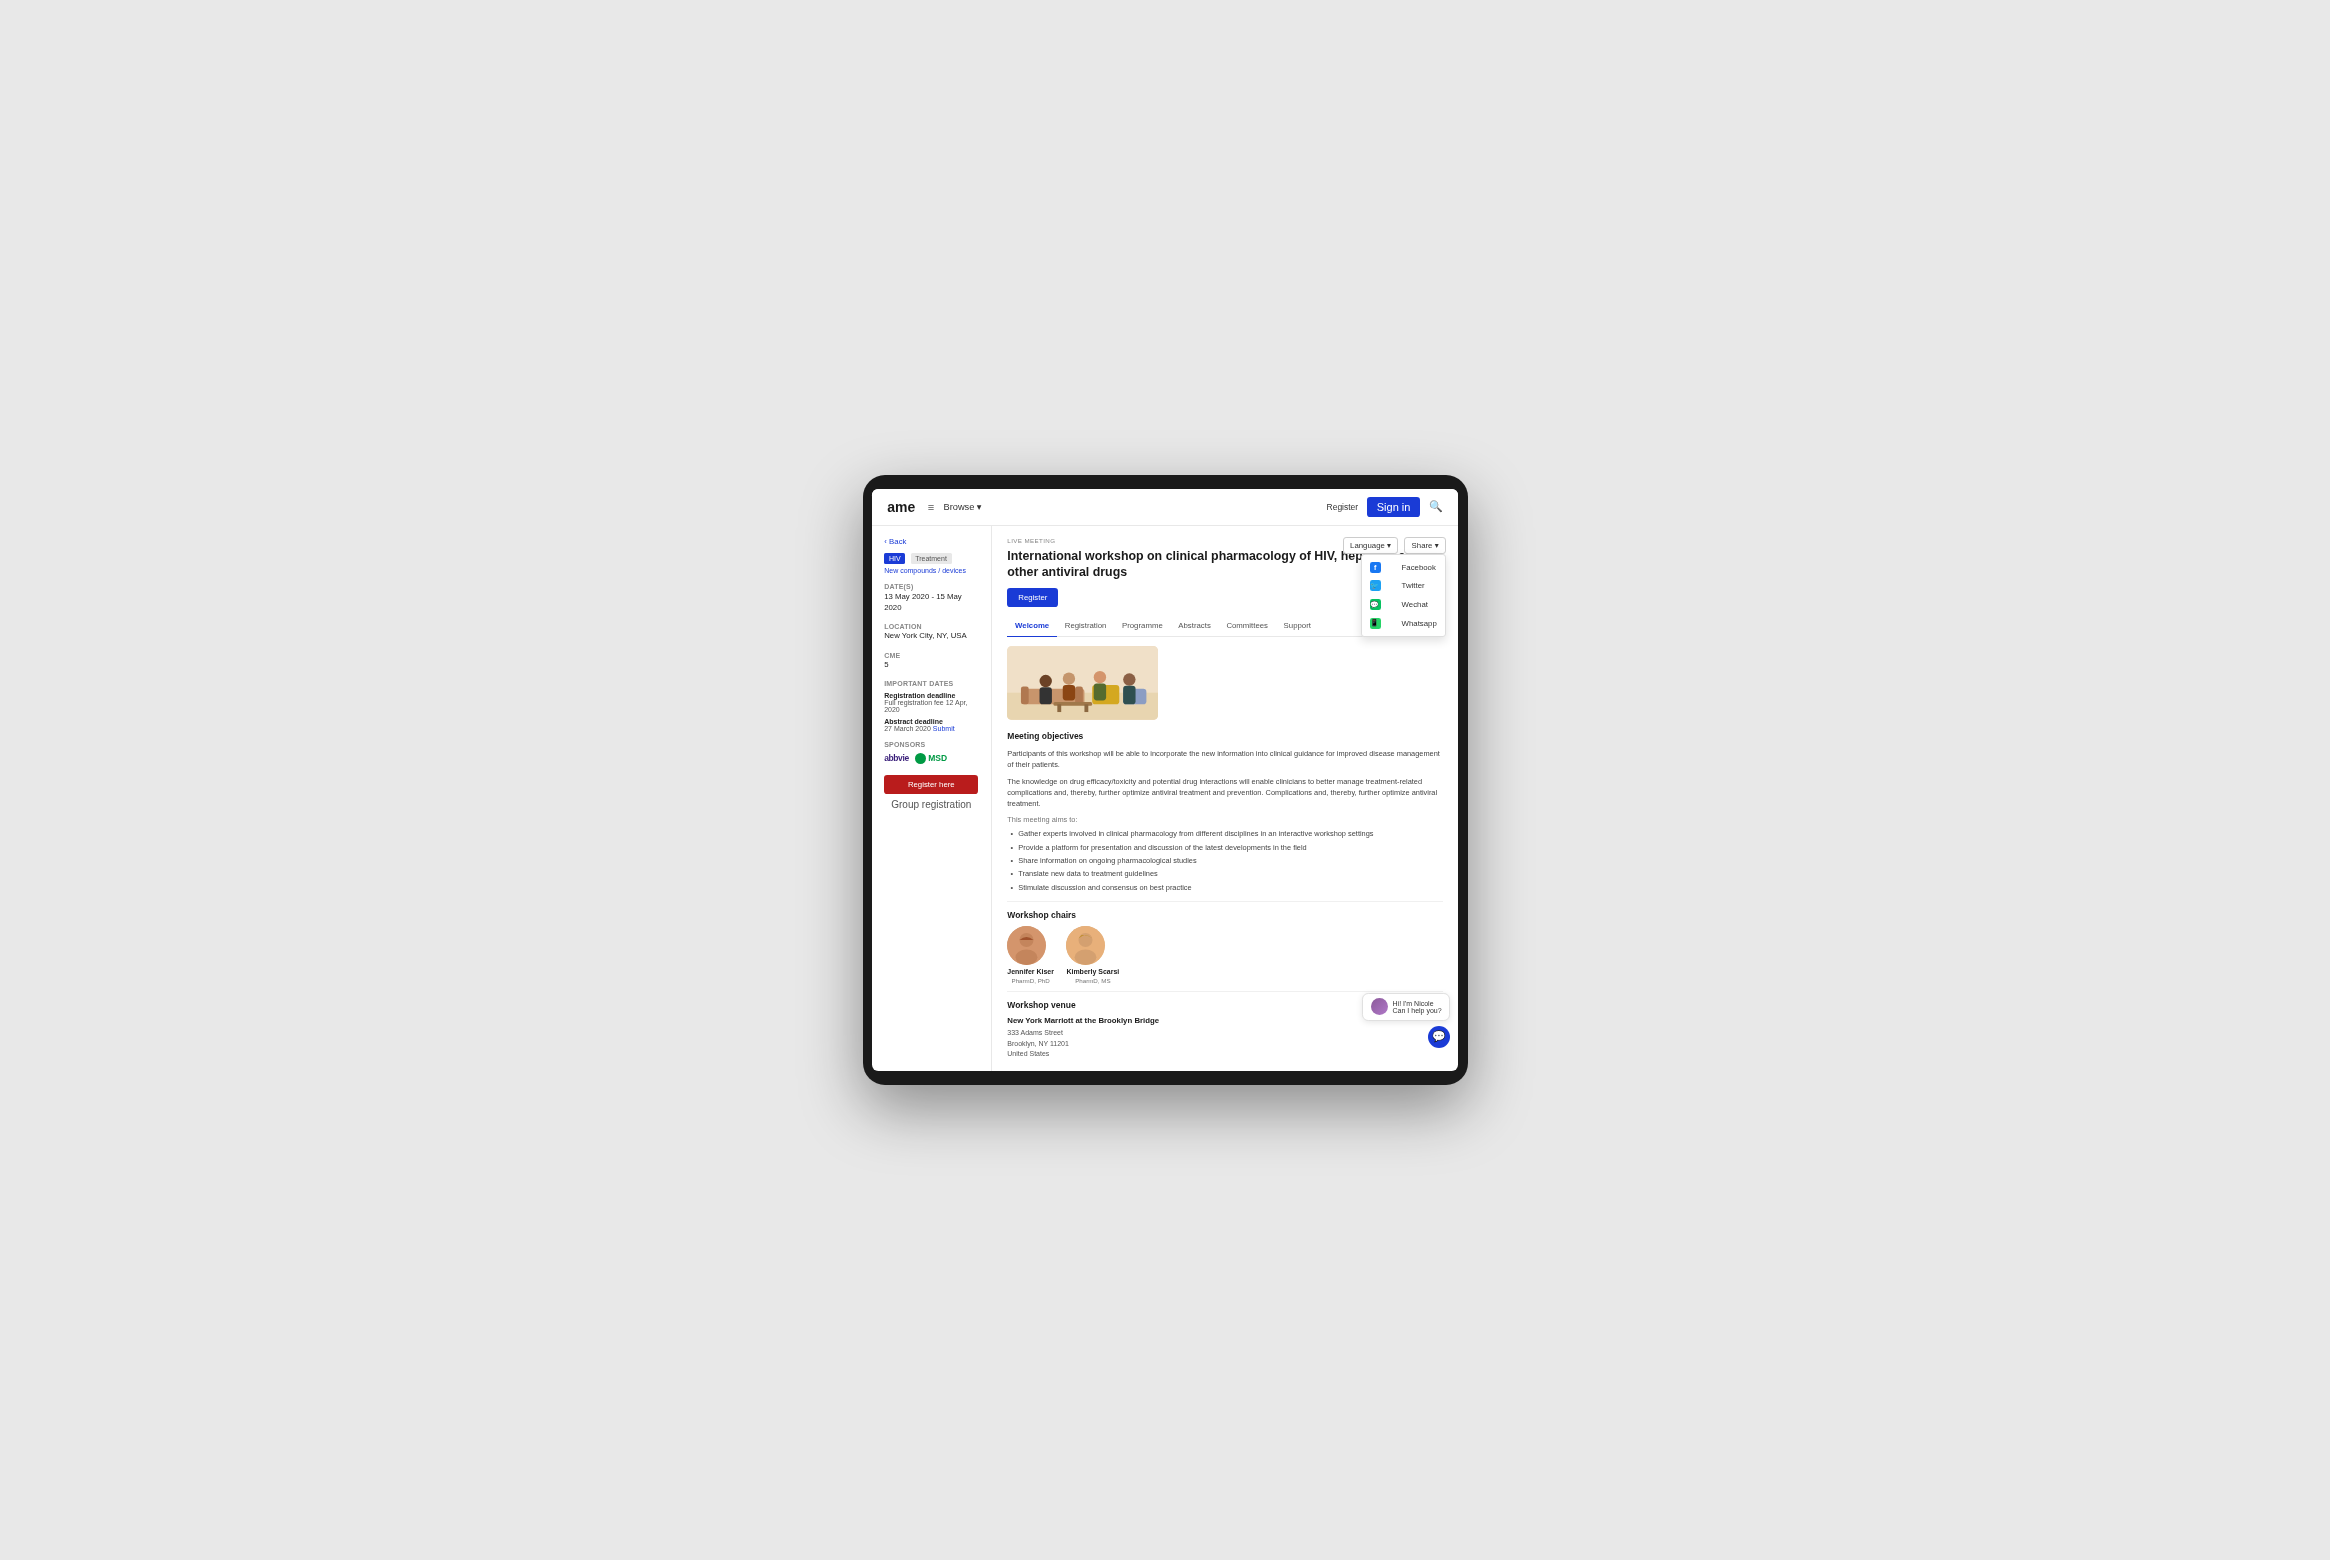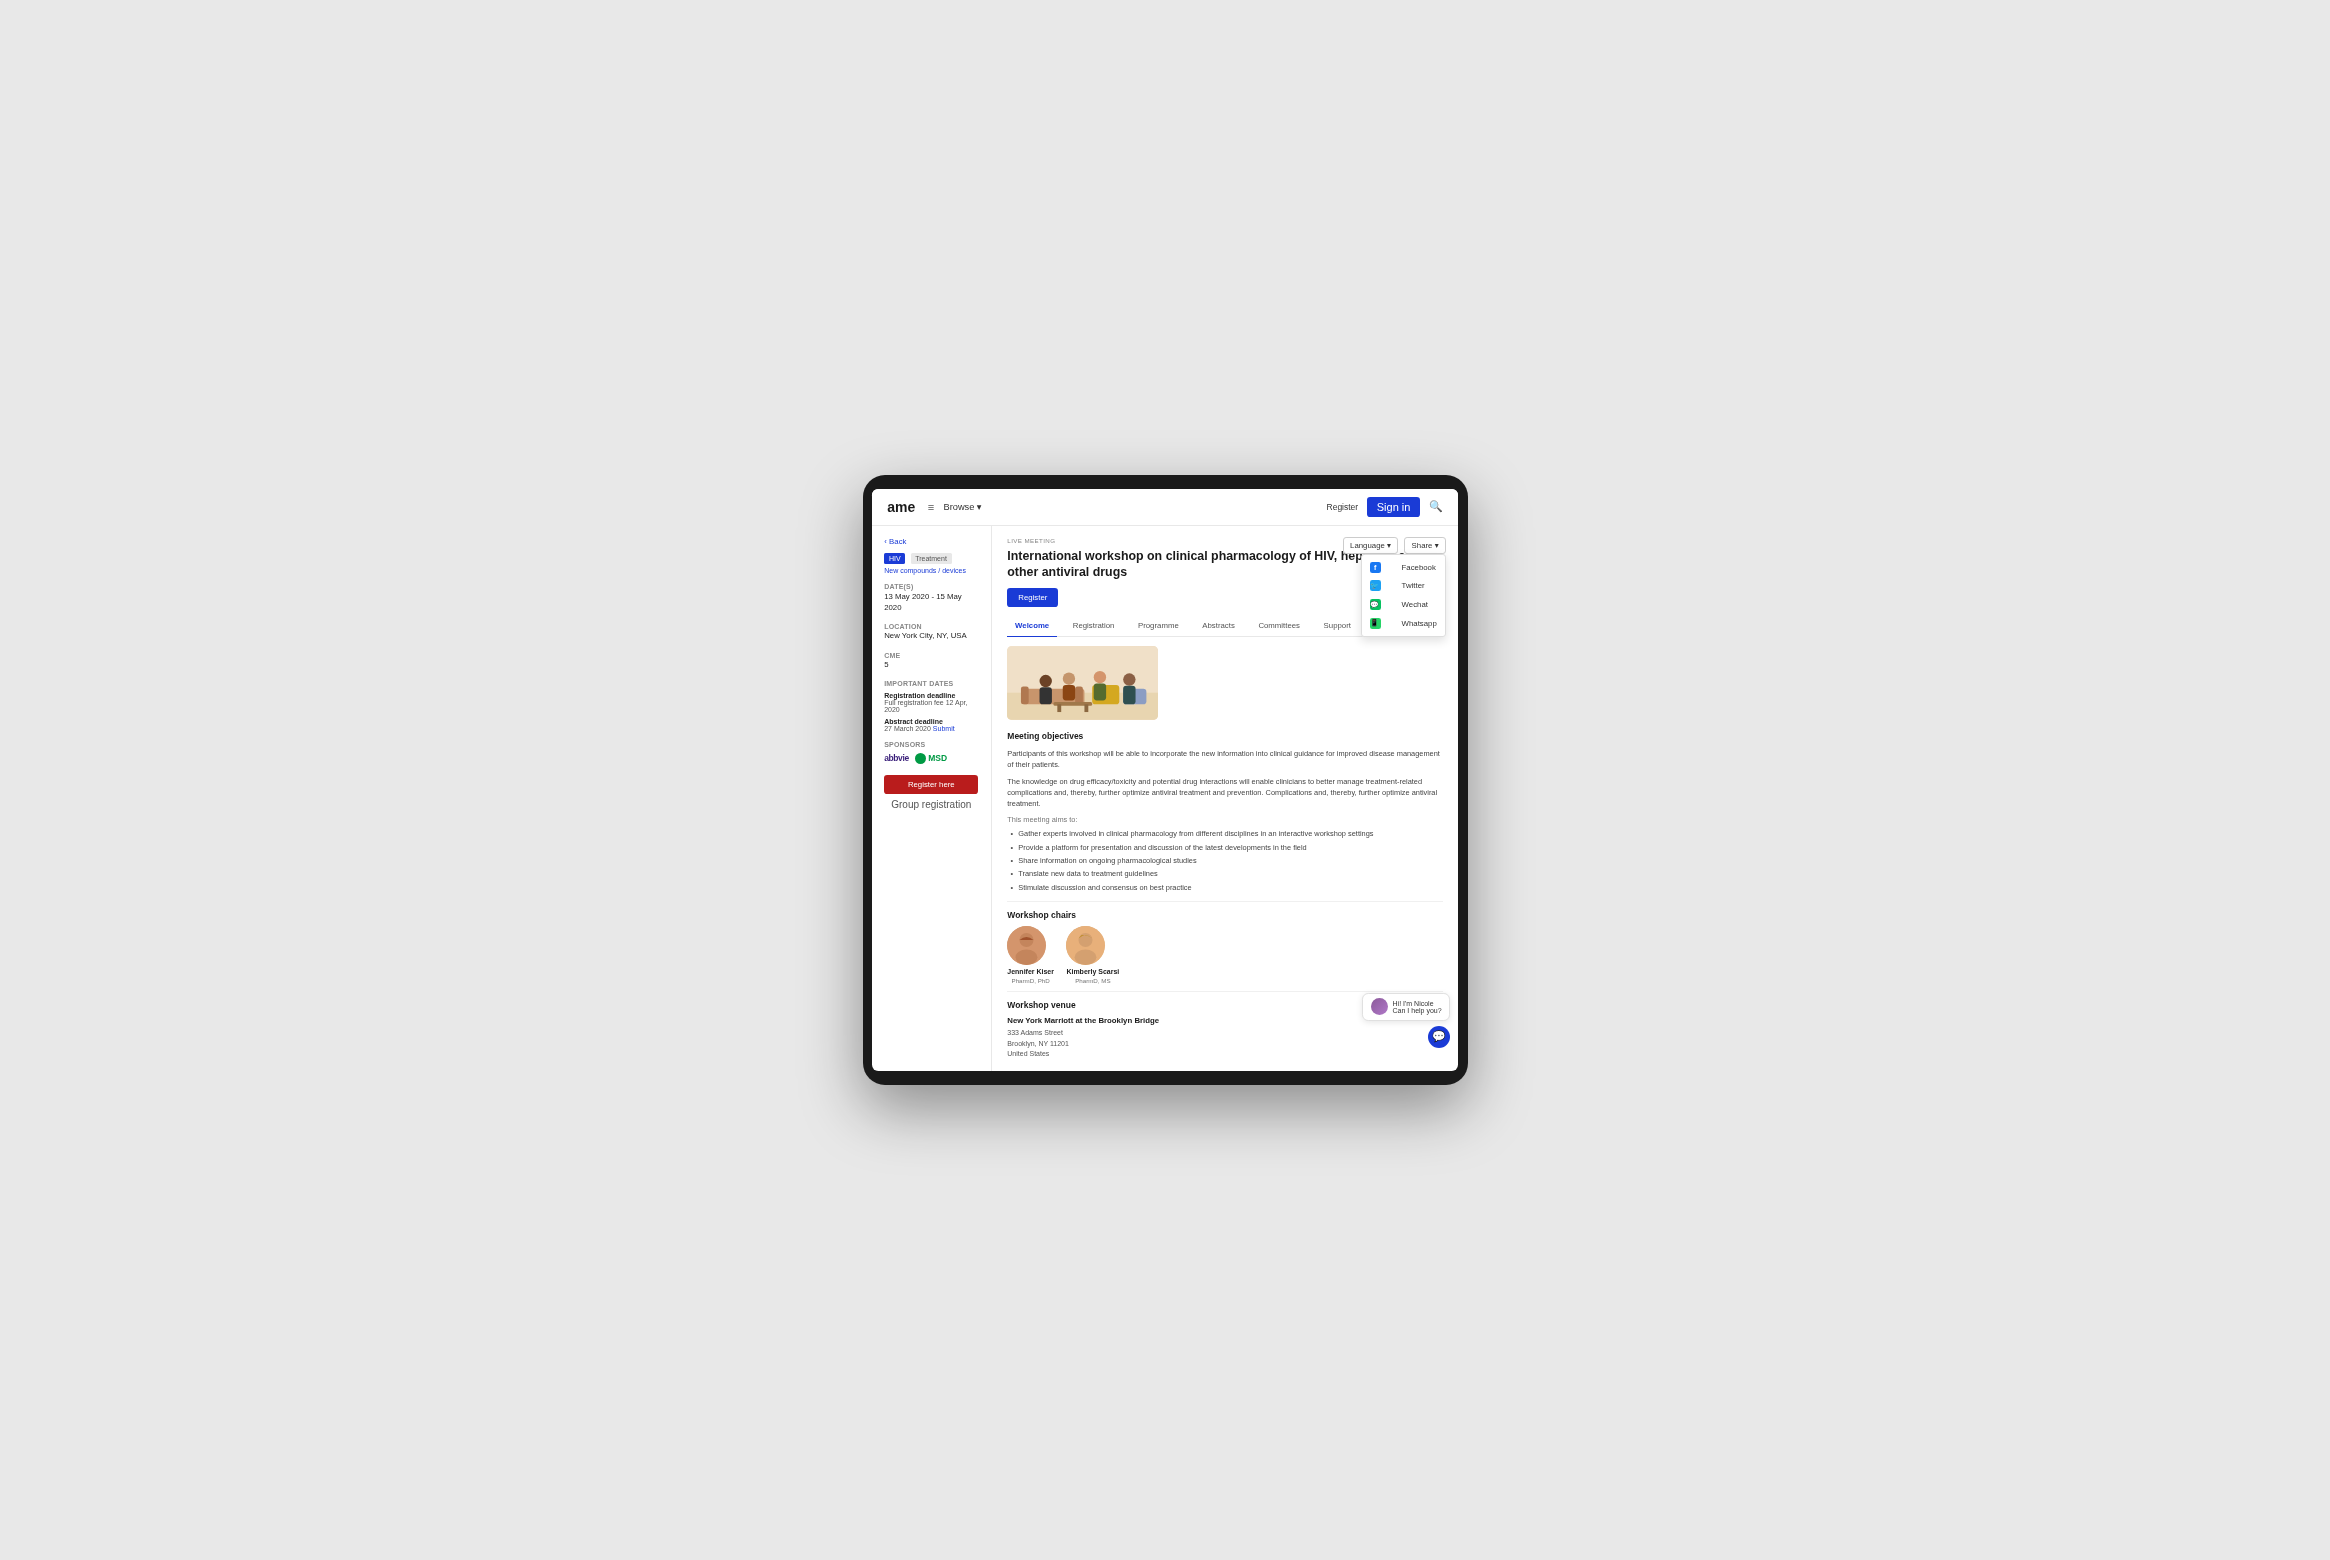--- a/index.html
+++ b/index.html
@@ -320,21 +320,21 @@
       font-size: 7px;
     }
     .fb-icon { background: #1877f2; color: #fff; font-weight: 700; }
     .tw-icon { background: #1da1f2; color: #fff; }
     .wc-icon { background: #07c160; color: #fff; }
     .wa-icon { background: #25d366; color: #fff; }
 
     
     .tabs {
       display: flex;
-      gap: 8px;
+      gap: 0;
       border-bottom: 0.8px solid #e8e8e8;
       margin-bottom: 9.3px;
     }
     .tab {
       font-size: 7.8px;
       color: #555;
       padding: 5.4px 7.8px;
       cursor: pointer;
       border-bottom: 1.6px solid transparent;
       margin-bottom: -0.8px;

